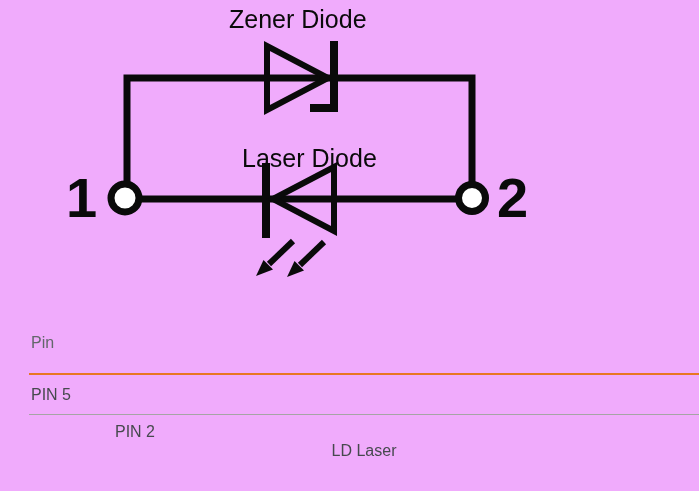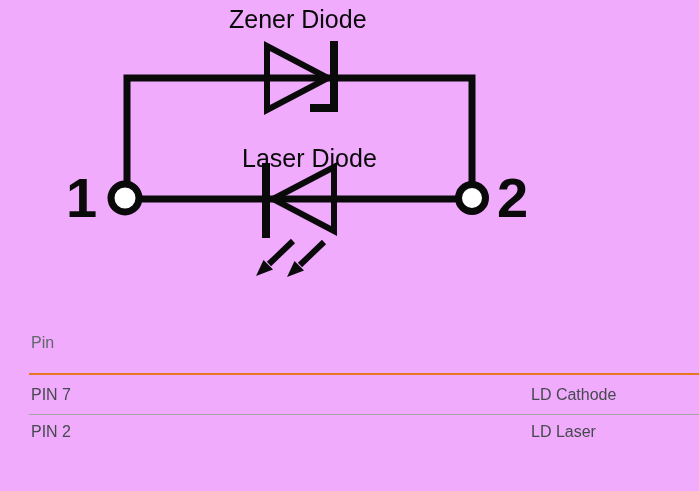--- a/index.html
+++ b/index.html
@@ -25,26 +25,26 @@
     font-size:56px;line-height:56px;font-weight:700;
     color:#0a0a0a;
   }
   .pin-num-1{left:66px;top:170px;}
   .pin-num-2{left:497px;top:170px;}
   
   .pin-table{
     position:absolute;left:29px;top:333px;width:670px;
     font-size:16px;line-height:19px;
   }
-  .trow{display:flex;align-items:flex-start;}
+  .trow{display:flex;align-items:flex-start;flex-direction:column;}
   .cell{white-space:nowrap;}
   .cell-pin{width:500px;padding-left:2px;}
   .thead{color:#63676B;padding-bottom:21px;}
   .tbody-row{color:#46494E;padding-top:10px;padding-bottom:10px;}
-  .tbody-row.last{padding-top:7px;padding-bottom:0;}
+  .tbody-row.last{padding-top:7px;padding-bottom:0;align-items:center;}
   .divider{height:1px;width:670px;}
   .divider.accent{height:2px;}
 </style>
 </head>
 <body>
 
 <div class="stage">
 
   <div class="diagram">
     <svg width="699" height="320" viewBox="0 0 699 320">
@@ -81,22 +81,21 @@
   </div>
 
   <div class="pin-table">
     <div class="trow thead">
       <div class="cell cell-pin">Pin</div>
     </div>
 
     <div class="divider accent" style="background-color: rgb(232, 119, 34);"></div>
 
     <div class="trow tbody-row">
-      <div class="cell cell-pin">PIN 7</div>
-      <div class="cell">LD Cathode</div>
+      <div class="cell cell-pin">PIN 5</div>
     </div>
 
     <div class="divider" style="background-color: rgb(165, 165, 165);"></div>
 
     <div class="trow tbody-row last">
       <div class="cell cell-pin">PIN 2</div>
       <div class="cell">LD Laser</div>
     </div>
   </div>
 

